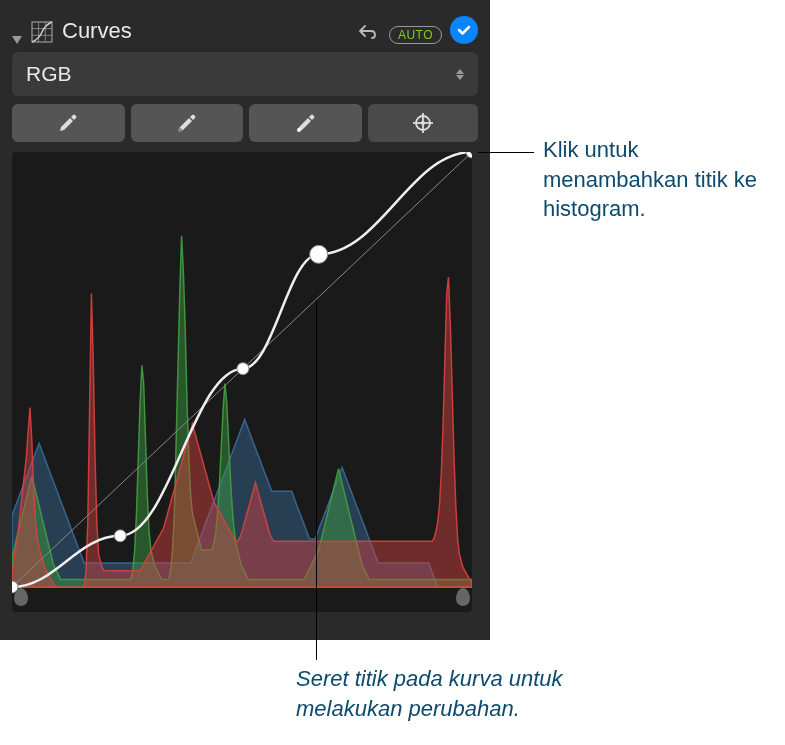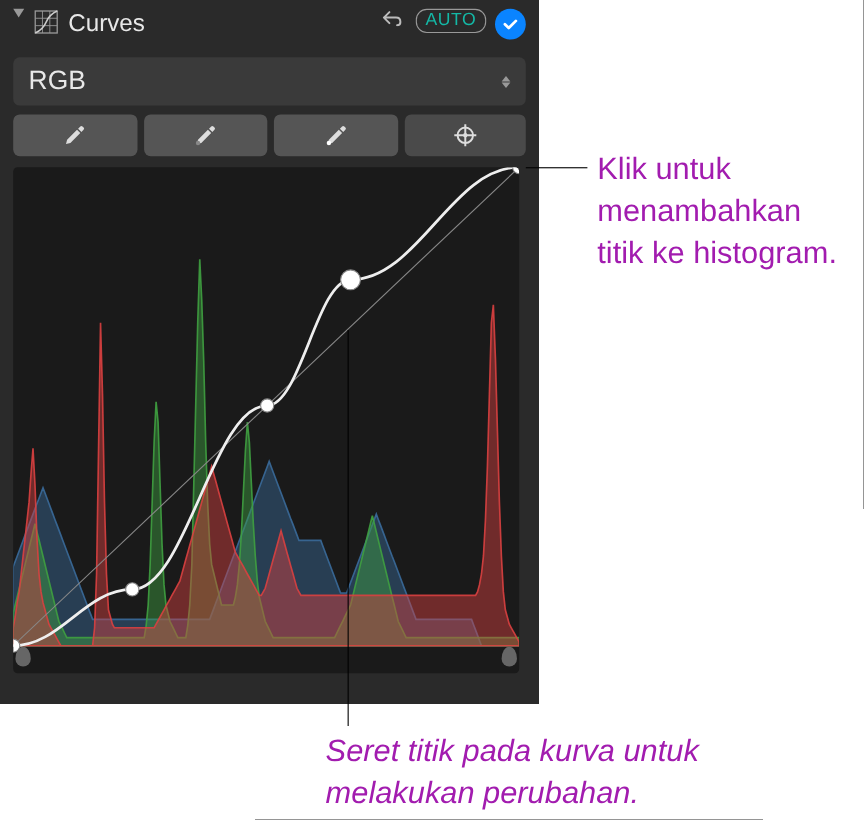--- a/index.html
+++ b/index.html
@@ -18,21 +18,21 @@
       background: #2a2a2a;
       width: 490px;
       height: 640px;
       position: absolute;
       top: 0;
       left: 0;
       padding: 8px 12px;
     }
     .panel-header {
       display: flex;
-      align-items: flex-start;
+      align-items: flex-end;
       gap: 8px;
       height: 36px;
       margin-bottom: 8px;
     }
     .disclosure-triangle {
       width: 0;
       height: 0;
       border-left: 5px solid transparent;
       border-right: 5px solid transparent;
       border-top: 8px solid #999;
@@ -52,22 +52,22 @@
       flex: 1;
     }
     .undo-icon {
       color: #bbb;
       font-size: 18px;
       cursor: pointer;
       padding: 0 4px;
     }
     .auto-button {
       border: 1.5px solid #999;
-      color: #14b8a6;
-      font-size: 16px;
+      color: #84cc16;
+      font-size: 12px;
       padding: 1px 8px;
       border-radius: 10px;
       background: transparent;
       cursor: pointer;
       letter-spacing: 0.5px;
     }
     .checkmark-badge {
       width: 28px;
       height: 28px;
       border-radius: 50%;
@@ -77,21 +77,21 @@
       justify-content: center;
       cursor: pointer;
     }
     .checkmark-badge svg {
       width: 16px;
       height: 16px;
     }
     .channel-select {
       background: #3a3a3a;
       color: #e8e8e8;
-      font-size: 24px;
+      font-size: 21px;
       padding: 10px 14px;
       border-radius: 6px;
       display: flex;
       align-items: center;
       justify-content: space-between;
       cursor: pointer;
       margin-bottom: 8px;
       height: 44px;
     }
     .select-arrows {
@@ -156,22 +156,22 @@
       cursor: pointer;
     }
     .range-handle.left {
       left: 2px;
     }
     .range-handle.right {
       right: 2px;
     }
     .callout {
       position: absolute;
-      color: #a21caf;
-      font-size: 28px;
+      color: #0c4a6e;
+      font-size: 22px;
       line-height: 1.35;
     }
     .callout-1 {
       top: 135px;
       left: 543px;
       width: 230px;
     }
     .callout-2 {
       top: 664px;
       left: 296px;

